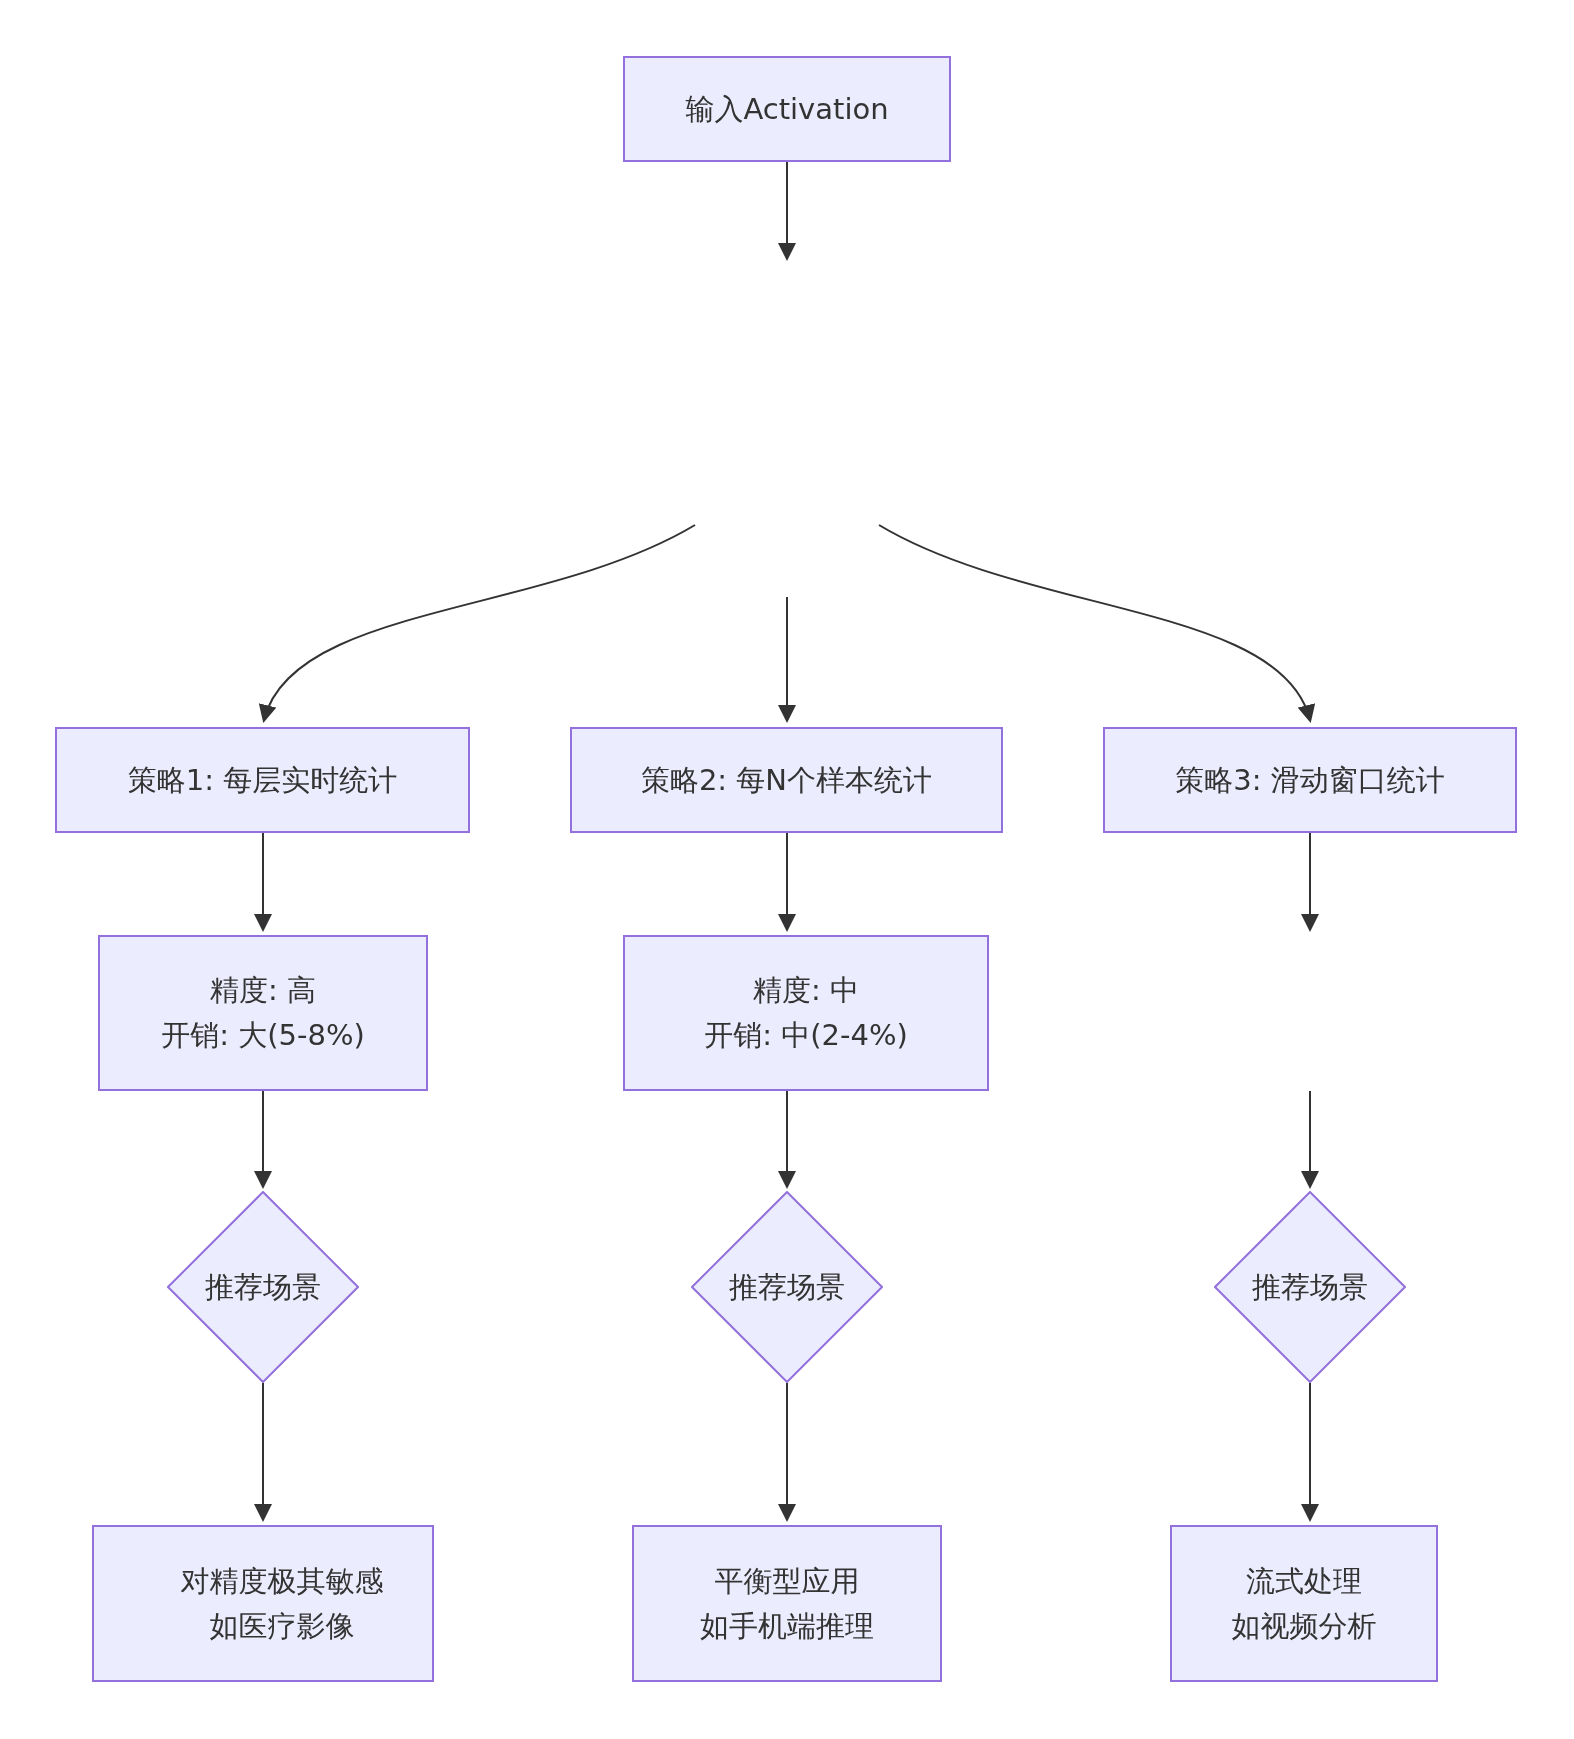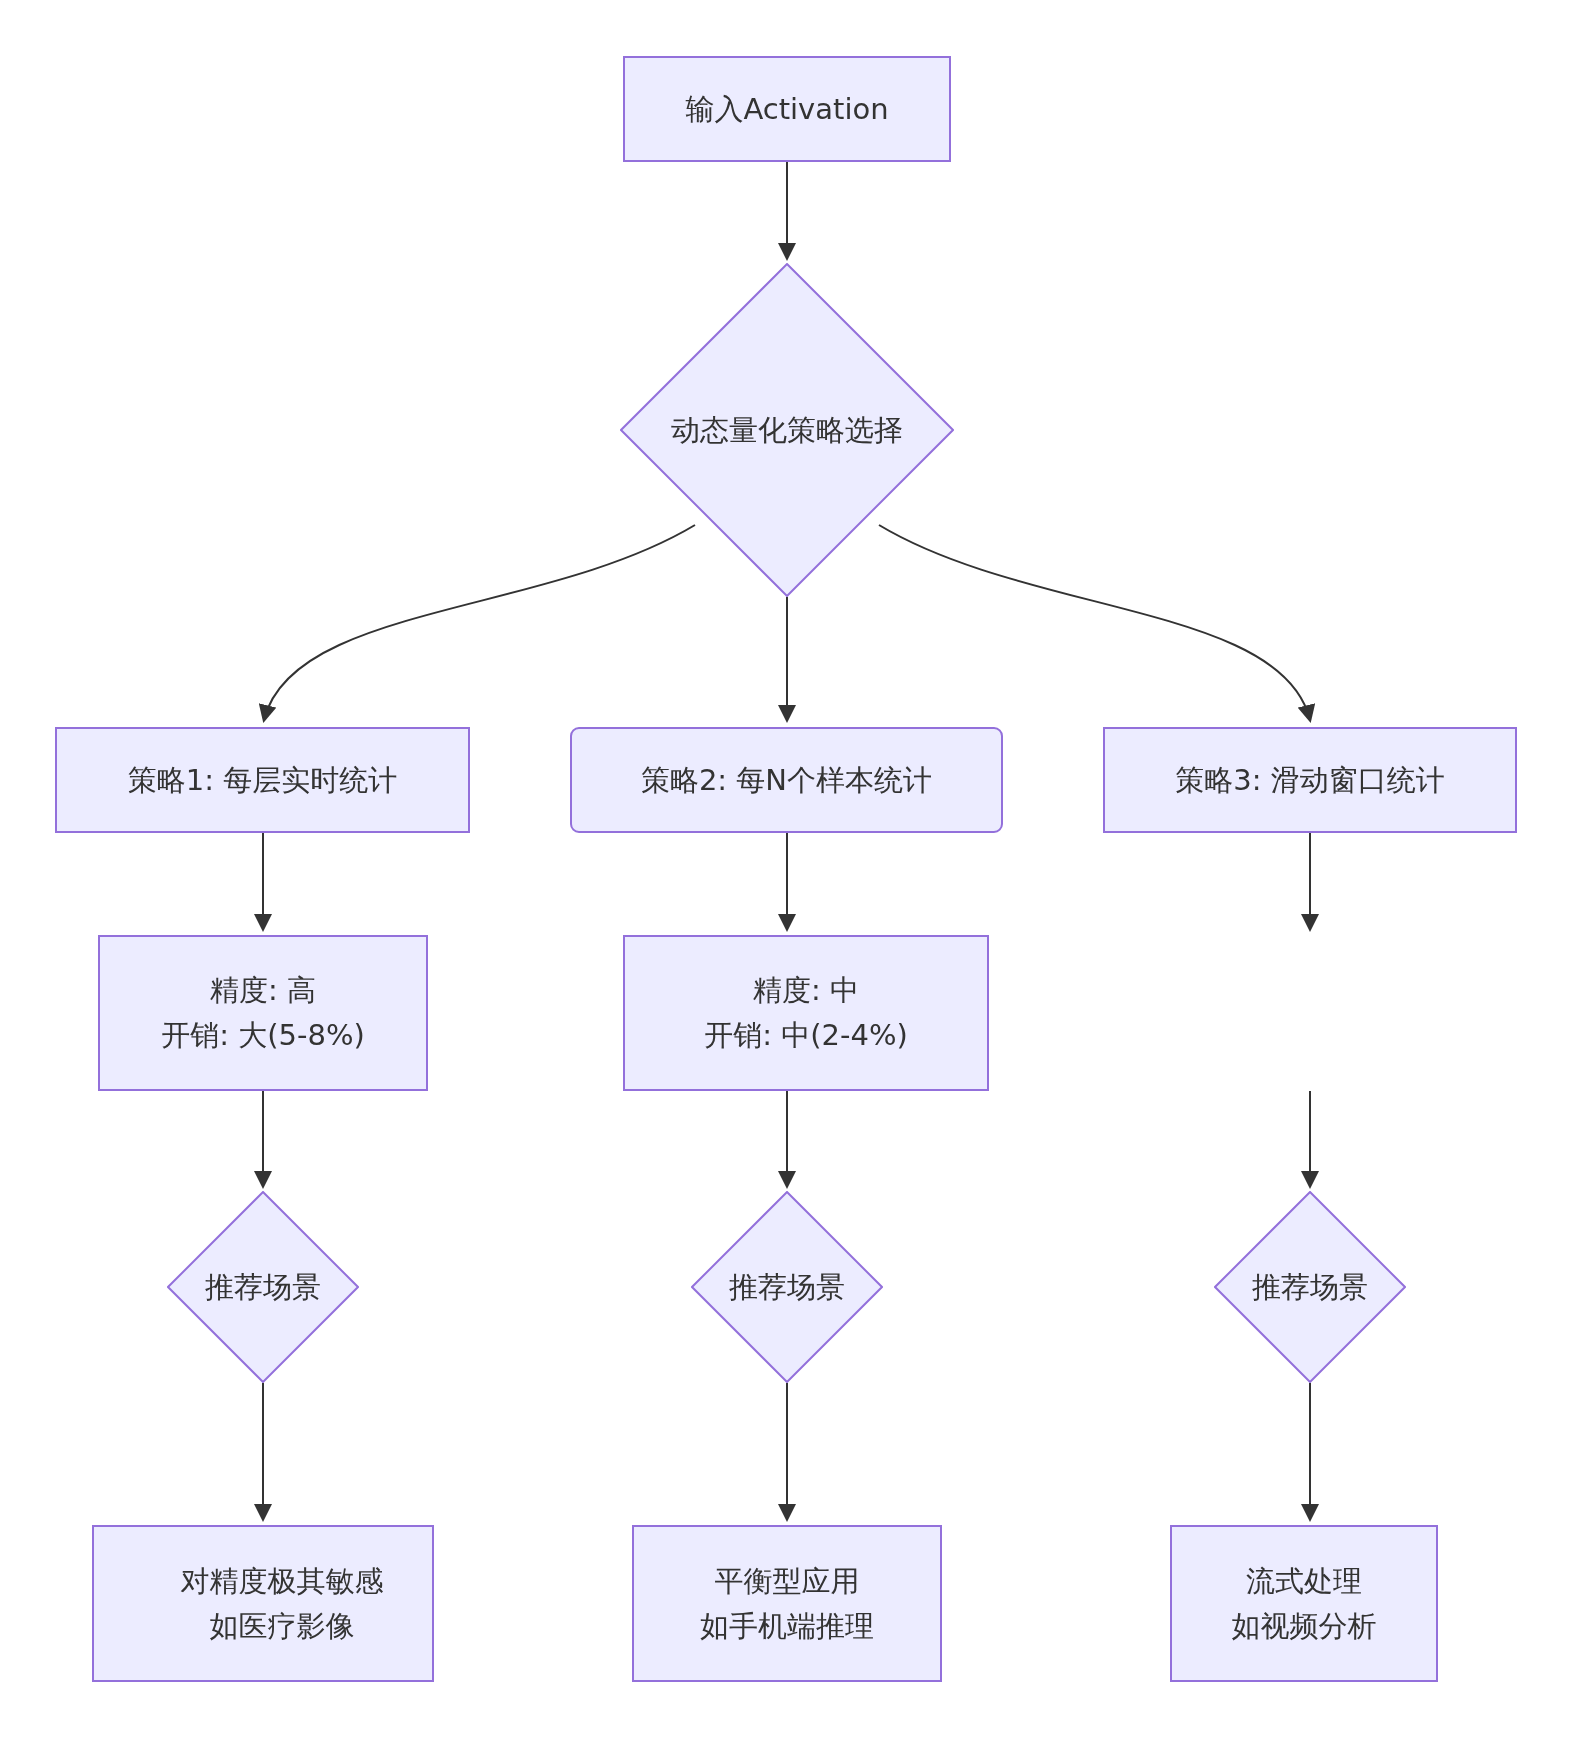--- a/index.html
+++ b/index.html
@@ -72,31 +72,25 @@
       <path d="M263 1383 L263 1519" marker-end="url(#arrow)"></path>
       <path d="M787 1383 L787 1519" marker-end="url(#arrow)"></path>
       <path d="M1310 1383 L1310 1519" marker-end="url(#arrow)"></path>
     </g>
   </svg>
 
   <div class="node rect-node" style="left:623px; top:56px; width:328px; height:106px;">
     <span class="line">输入Activation</span>
   </div>
 
-  <div class="node diamond-node" style="left:620px; top:263px; width:334px; height:334px;">
-    <svg class="shape" viewBox="0 0 334 334">
-      <polygon points="167,1 333,167 167,333 1,167" fill="#ECECFF" stroke="#9370DB" stroke-width="2"></polygon>
-    </svg>
-    <span class="label">动态量化策略选择</span>
-  </div>
 
   <div class="node rect-node" style="left:55px; top:727px; width:415px; height:106px;">
     <span class="line">策略1: 每层实时统计</span>
   </div>
-  <div class="node rect-node" style="left:570px; top:727px; width:433px; height:106px;border-radius:9px;">
+  <div class="node rect-node" style="left:570px; top:727px; width:433px; height:106px;">
     <span class="line">策略2: 每N个样本统计</span>
   </div>
   <div class="node rect-node" style="left:1103px; top:727px; width:414px; height:106px;">
     <span class="line">策略3: 滑动窗口统计</span>
   </div>
 
   <div class="node rect-node" style="left:98px; top:935px; width:330px; height:156px;">
     <span class="line">精度: 高</span>
     <span class="line">开销: 大(5-8%)</span>
   </div>

